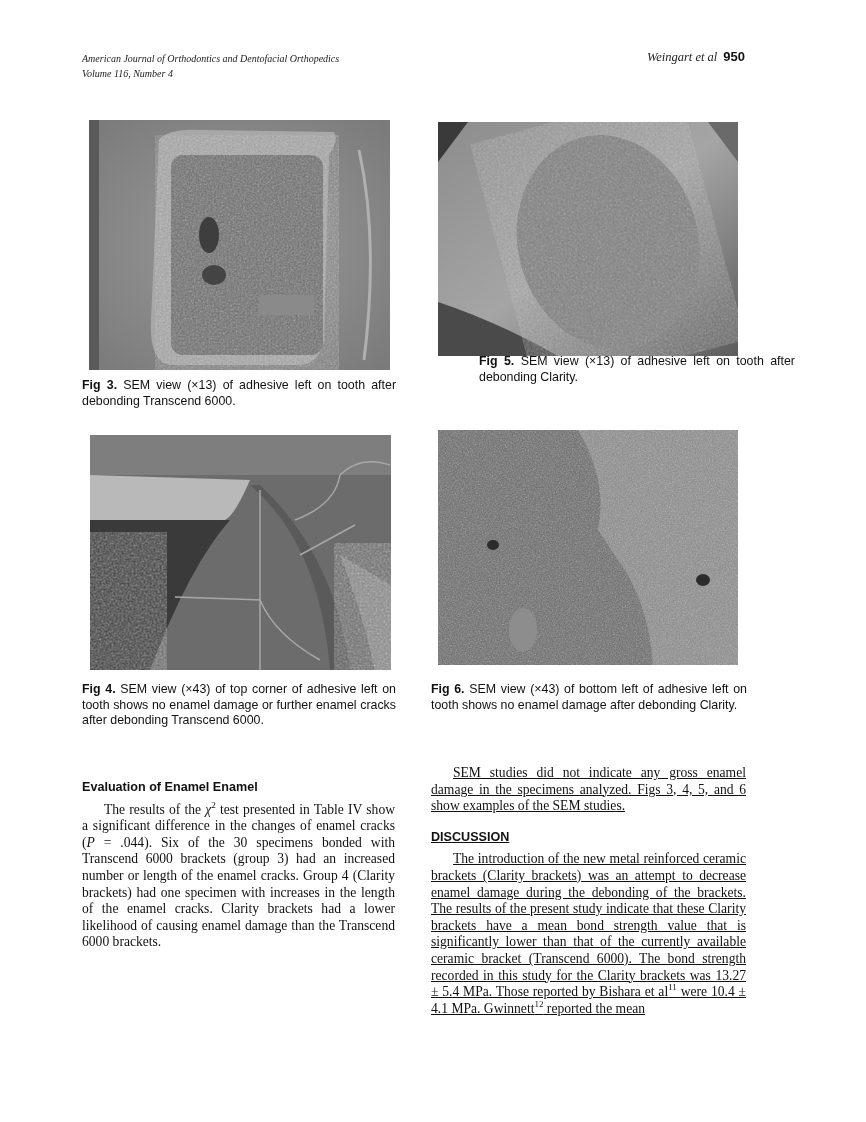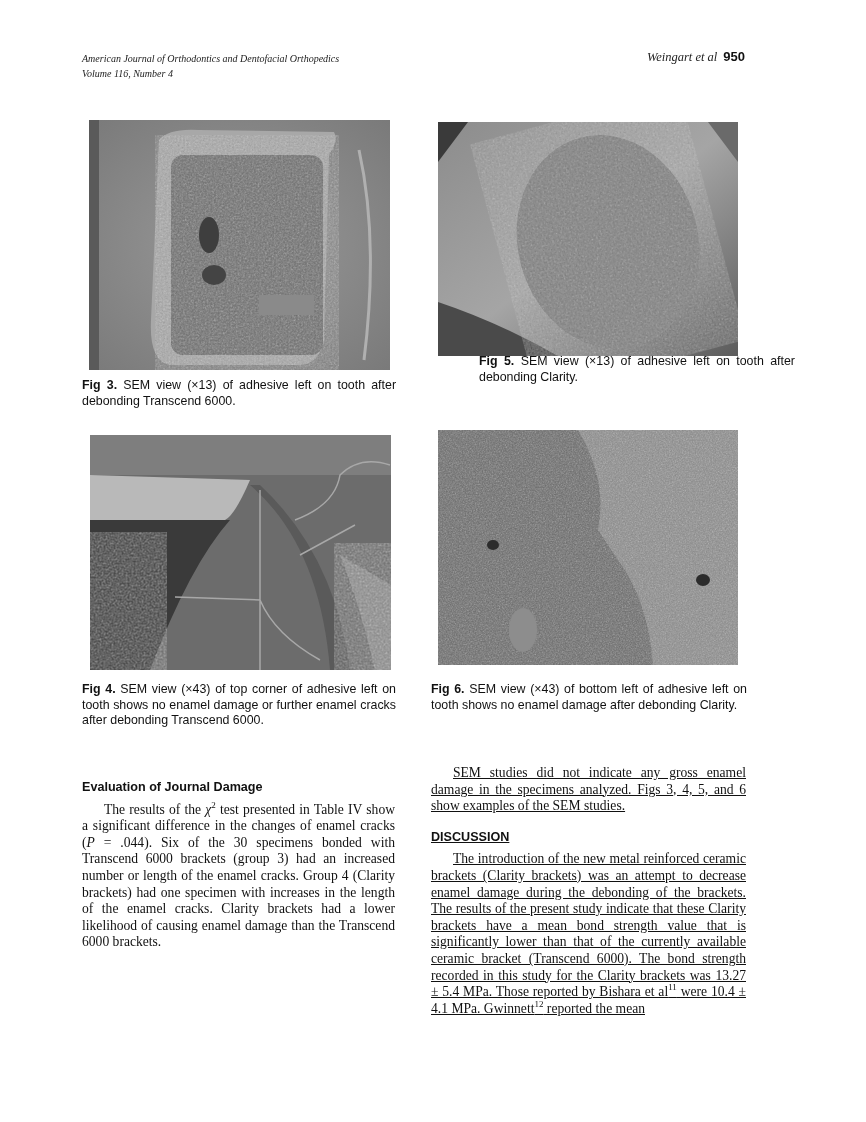--- a/index.html
+++ b/index.html
@@ -138,21 +138,21 @@
 
 <div class="caption" style="left:82px; top:682px; width:314px;">
   <b>Fig 4.</b> <span>SEM view (×43) of top corner of adhesive left on tooth shows no enamel damage or further enamel cracks after debonding Transcend 6000.</span>
 </div>
 
 <div class="caption" style="left:431px; top:682px; width:316px;">
   <b>Fig 6.</b> <span>SEM view (×43) of bottom left of adhesive left on tooth shows no enamel damage after debonding Clarity.</span>
 </div>
 
 <div class="col" style="left:82px; top:765px; width:313px;">
-  <div class="sec-head">Evaluation of Journal Damage</div>
+  <div class="sec-head">Evaluation of Enamel Enamel</div>
   <p class="indent"><span>The results of the </span><i>χ</i><sup>2</sup><span> test presented in Table IV show a significant difference in the changes of enamel cracks (</span><i>P</i><span> = .044). Six of the 30 specimens bonded with Transcend 6000 brackets (group 3) had an increased number or length of the enamel cracks. Group 4 (Clarity brackets) had one specimen with increases in the length of the enamel cracks. Clarity brackets had a lower likelihood of causing enamel damage than the Transcend 6000 brackets.</span></p>
 </div>
 
 <div class="col" style="left:431px; top:765px; width:315px;text-decoration:underline;">
   <p class="indent">SEM studies did not indicate any gross enamel damage in the specimens analyzed. Figs 3, 4, 5, and 6 show examples of the SEM studies.</p>
   <div class="sec-head">DISCUSSION</div>
   <p class="indent"><span>The introduction of the new metal reinforced ceramic brackets (Clarity brackets) was an attempt to decrease enamel damage during the debonding of the brackets. The results of the present study indicate that these Clarity brackets have a mean bond strength value that is significantly lower than that of the currently available ceramic bracket (Transcend 6000). The bond strength recorded in this study for the Clarity brackets was 13.27 ± 5.4 MPa. Those reported by Bishara et al</span><sup>11</sup><span> were 10.4 ± 4.1 MPa. Gwinnett</span><sup>12</sup><span> reported the mean</span></p>
 </div>
 
 </body></html>

